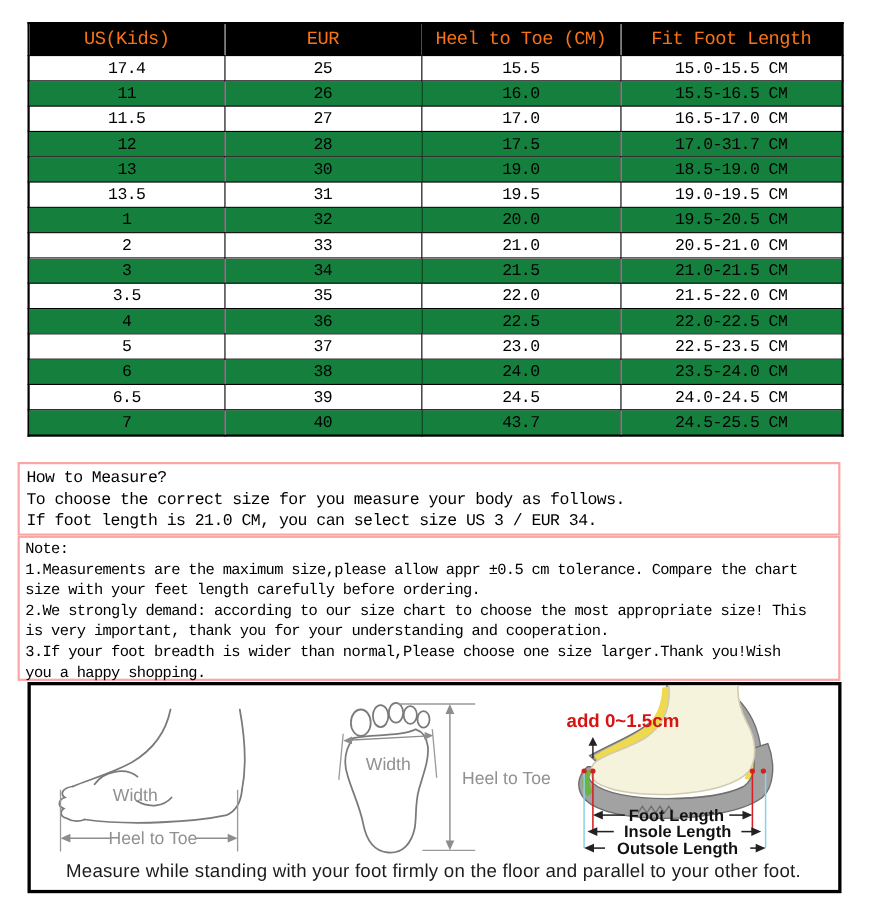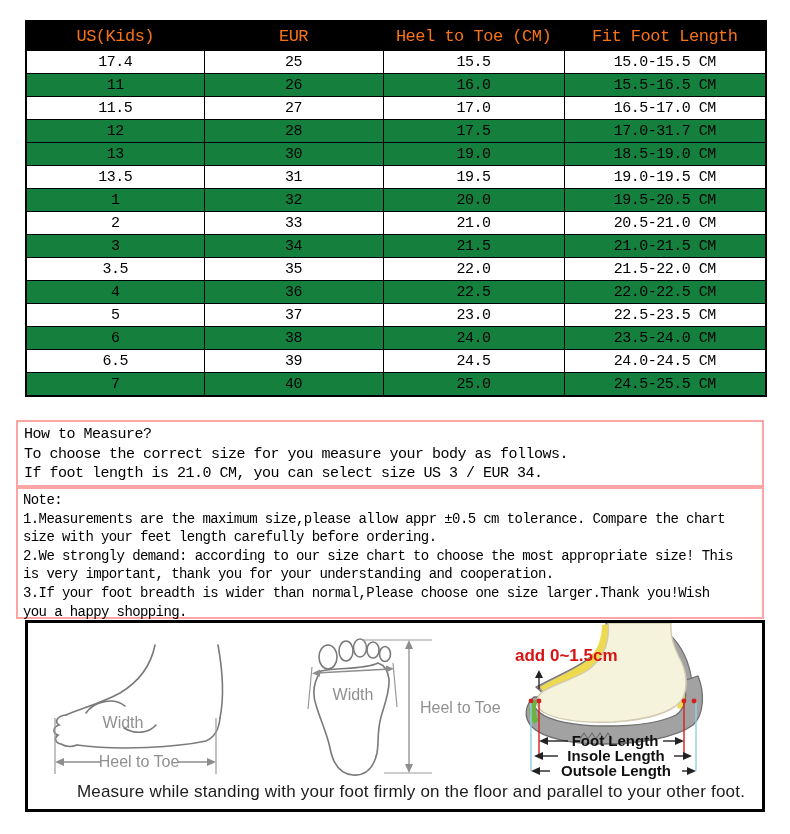--- a/index.html
+++ b/index.html
@@ -24,21 +24,21 @@
                letter-spacing:-0.5px;line-height:19.5px;}
   #note-box{top:487px;height:132px;padding:2px 0 0 5px;font-size:14px;
             letter-spacing:-0.6px;line-height:18.6px;}
   .pre{white-space:pre-wrap;}
 
   
   #diagram-box{position:absolute;left:25px;top:620px;width:740px;height:192px;
                box-sizing:border-box;border:3px solid #000;background:#fff;}
   #diagram-svg{display:block;}
   #diagram-caption{margin:1px 0 0 32px;font-family:"Liberation Sans","DejaVu Sans",sans-serif;
-                   font-size:17px;color:#1c1c1c;letter-spacing:0.2px;text-align:center;}
+                   font-size:17px;color:#1c1c1c;letter-spacing:0.2px;}
 
   .g-label{font-family:"Liberation Sans","DejaVu Sans",sans-serif;font-size:16px;fill:#909090;}
   .b-label{font-family:"Liberation Sans","DejaVu Sans",sans-serif;font-size:15px;font-weight:bold;fill:#111;}
   .r-label{font-family:"Liberation Sans","DejaVu Sans",sans-serif;font-size:17px;font-weight:bold;fill:#d61414;}
   .sketch{fill:none;stroke:#7a7a7a;stroke-width:1.6;stroke-linecap:round;}
   .thin{stroke:#9a9a9a;stroke-width:1.2;fill:none;}
   .mline{stroke:#8d8d8d;stroke-width:1.3;fill:none;}
   .ah{fill:#8d8d8d;}
   .ahb{fill:#222;}
 </style>
@@ -143,21 +143,21 @@
         </tr>
         <tr>
           <td>6.5</td>
           <td>39</td>
           <td>24.5</td>
           <td>24.0-24.5 CM</td>
         </tr>
         <tr class="alt">
           <td>7</td>
           <td>40</td>
-          <td>25.0</td>
+          <td>43.7</td>
           <td>24.5-25.5 CM</td>
         </tr>
       </tbody>
   </table>
 
   <div id="measure-box" class="txtbox">
     <div>How to Measure?</div>
     <div>To choose the correct size for you measure your body as follows.</div>
     <div>If foot length is 21.0 CM, you can select size US 3 / EUR 34.</div>
   </div>

